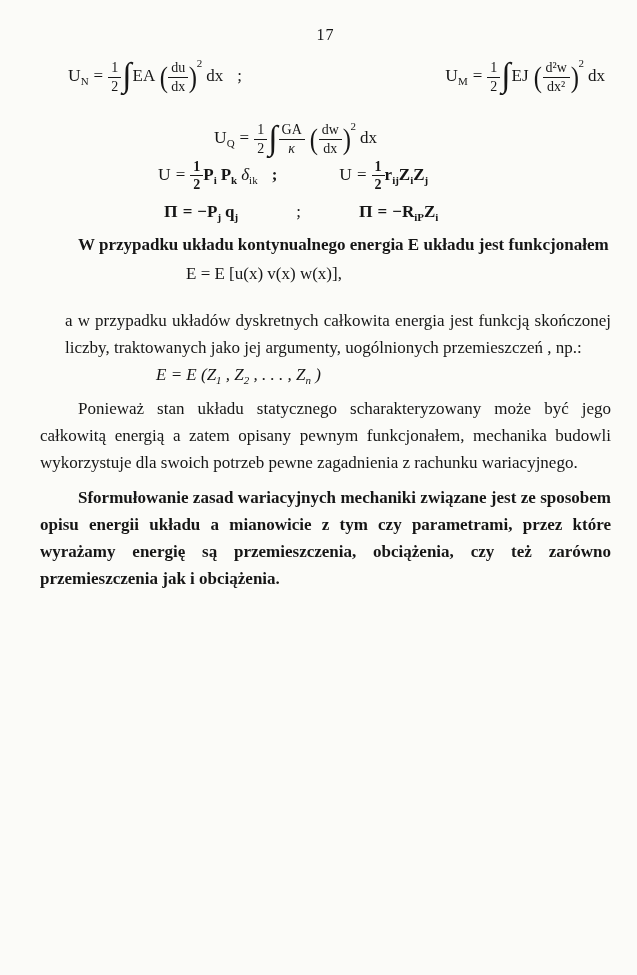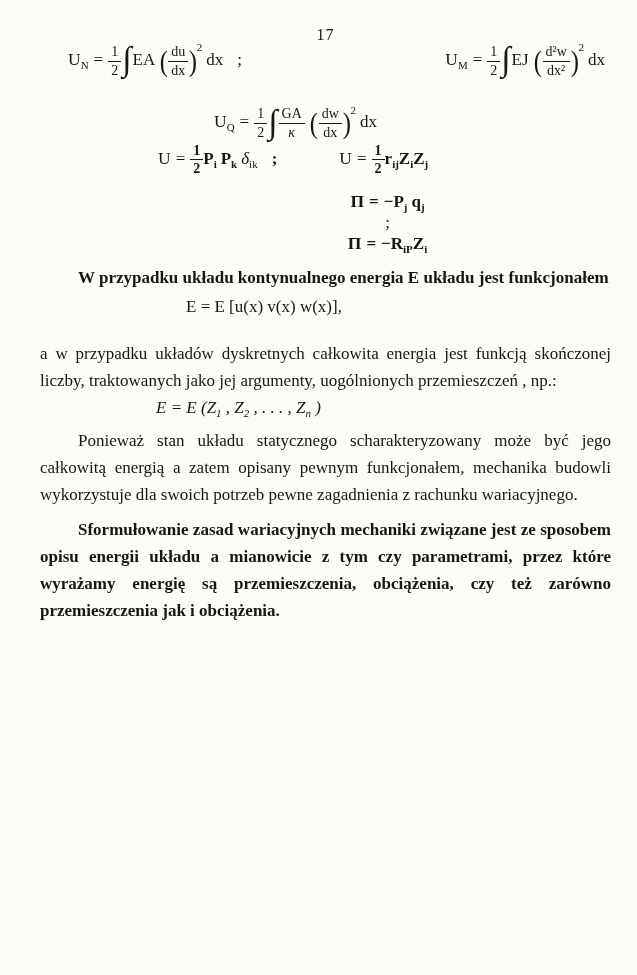--- a/index.html
+++ b/index.html
@@ -7,25 +7,25 @@
     width:637px;height:975px;
     background:#fbfbf8;
     font-family:"Liberation Serif","DejaVu Serif",serif;
     color:#161616;
     overflow:hidden;
   }
   .page{padding:26px 26px 0 40px;}
   .page-number{text-align:center;font-size:16px;letter-spacing:1px;}
 
   .formula-row{display:flex;align-items:center;}
-  .r1{justify-content:space-between;padding:0 6px 0 28px;}
+  .r1{margin-top:16px;justify-content:space-between;padding:0 6px 0 28px;}
   .r2{margin-top:28px;justify-content:center;padding-right:60px;}
   .r3{margin-top:2px;padding-left:118px;}
   .r3 .gap{width:62px;display:inline-block;}
-  .r4{margin-top:14px;padding-left:124px;flex-direction:column;}
+  .r4{margin-top:8px;padding-left:124px;}
   .r4 .gap{width:58px;display:inline-block;}
 
   .formula{font-size:17px;white-space:nowrap;}
   .fvar{font-size:17.5px;}
   sub.fsub{font-size:11px;}
   .feq{margin:0 5px;}
   .frac{display:inline-block;vertical-align:middle;text-align:center;font-size:14px;line-height:1.12;}
   .frac .fn{display:block;border-bottom:1px solid #161616;padding:0 3px 1px;}
   .frac .fd{display:block;padding-top:1px;}
   .fint{display:inline-block;vertical-align:middle;font-size:34px;line-height:1;position:relative;top:-2px;margin:0 1px;}
@@ -33,21 +33,21 @@
   sup.fpow{font-size:11px;position:relative;top:-7px;left:-1px;}
   .fdx{margin-left:3px;}
   .fsemi{margin-left:14px;}
   .bold{font-weight:bold;}
   .ital{font-style:italic;}
   .term{margin-left:4px;}
 
   .para{font-size:17px;line-height:27px;text-align:justify;margin:0;}
   .indent{text-indent:38px;}
   .mt-lg{margin-top:34px;}
-  .mt-md{margin-top:20px;}
+  .mt-md{margin-top:20px;margin-left:25px;}
   .mt-sm{margin-top:8px;font-weight:bold;}
 
   .fline{font-size:17px;line-height:27px;white-space:nowrap;}
   .fline sub{font-size:11px;}
   .fl-func{margin:2px 0 0 146px;}
   .fl-disc{margin:0 0 0 116px;font-style:italic;}
 </style>
 </head>
 <body>
 

